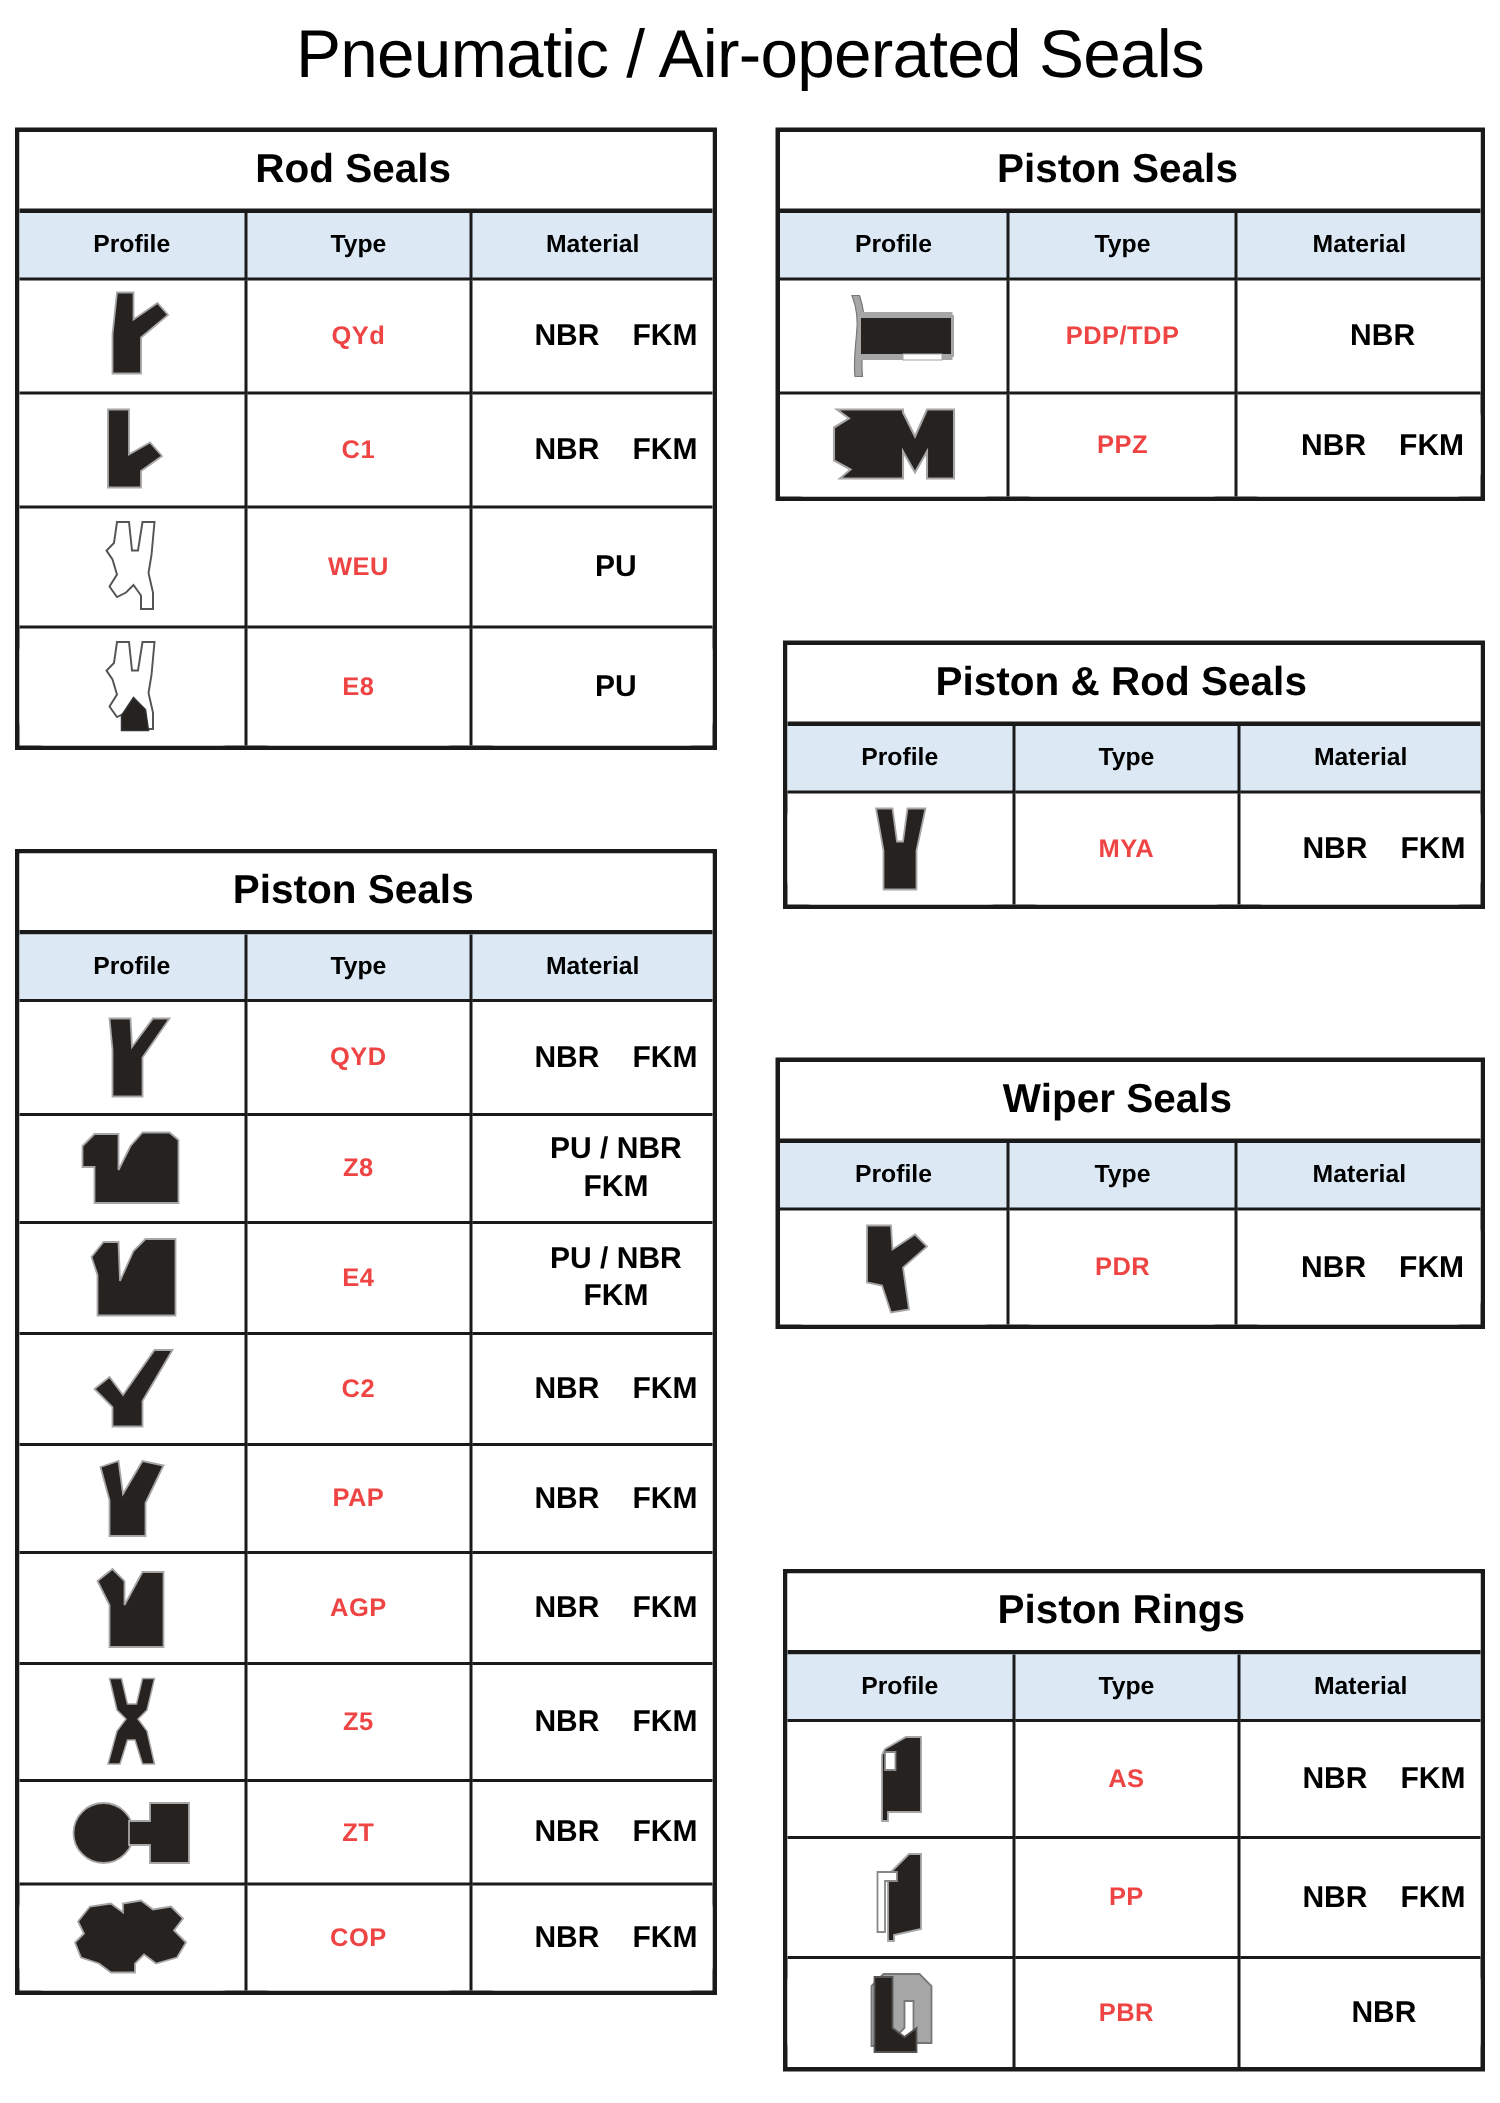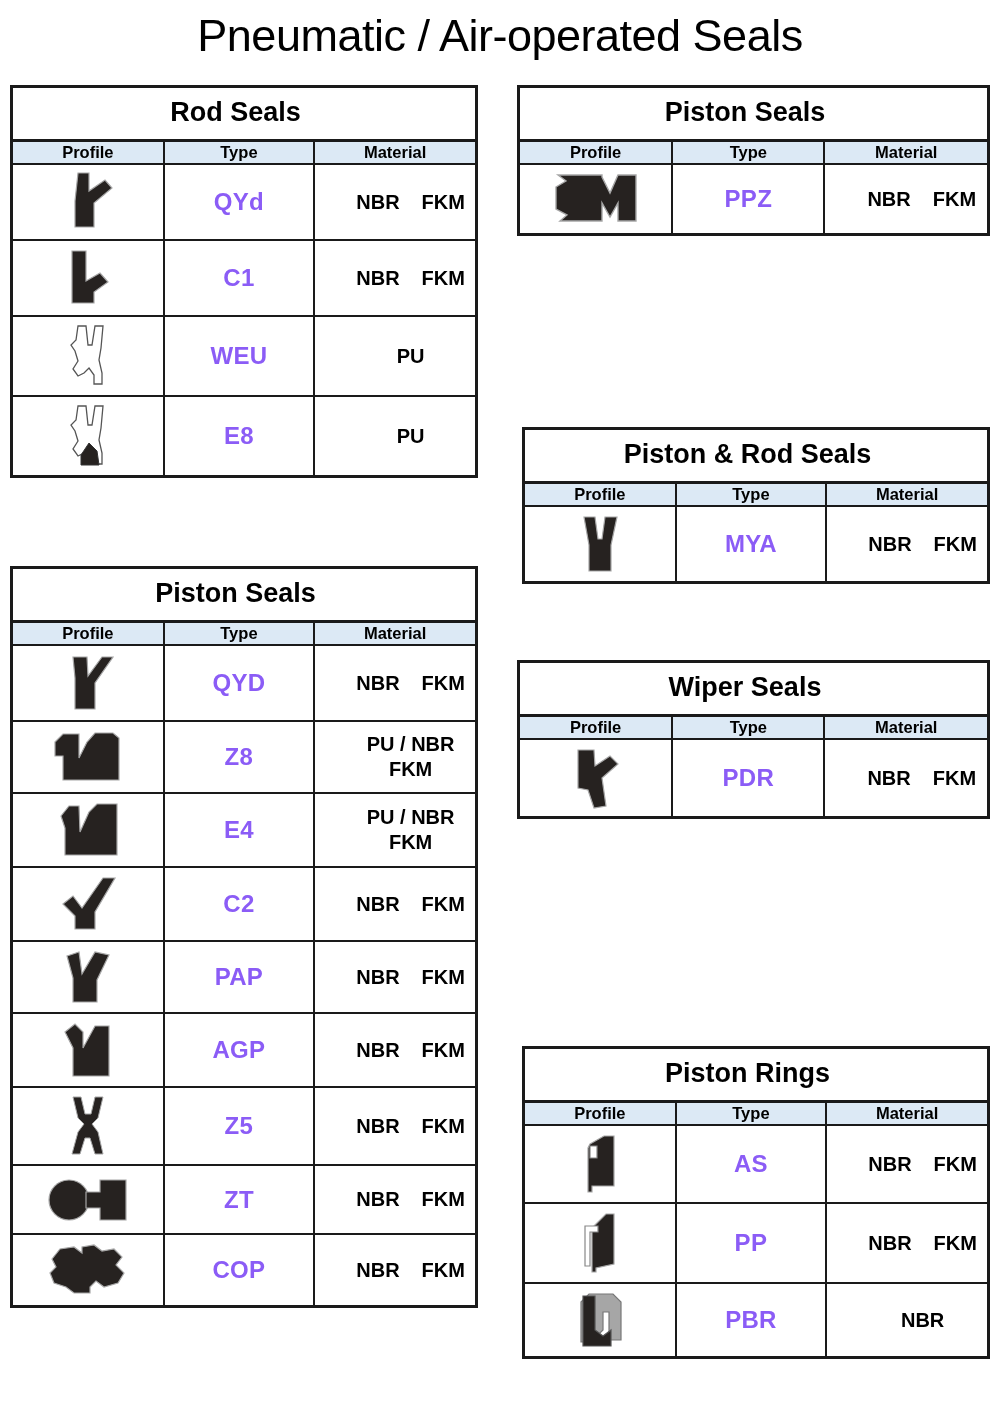--- a/index.html
+++ b/index.html
@@ -47,58 +47,58 @@
     border-bottom: 3px solid #1a1a1a;
     padding: 9px 17px 11px 0;
     background: #fff;
   }
   .hdr th {
     background: #dce9f5;
     font-size: 16.5px;
     font-weight: bold;
     color: #000;
     text-align: center;
-    padding: 1px 0;
+    padding: 12px 0;
     border-right: 2px solid #1a1a1a;
     border-bottom: 2px solid #1a1a1a;
   }
   .hdr th:last-child { border-right: none; margin-left: 32px; }
 
   td.cell {
     border-right: 2px solid #1a1a1a;
     border-bottom: 2px solid #1a1a1a;
     text-align: center;
     vertical-align: middle;
     background: #fff;
   }
   td.cell:last-child { border-right: none; }
   tr:last-child td.cell { border-bottom: none; border-radius: 16px; }
 
   td.profile-cell { padding: 6px 0; height: 69px; }
   td.type-cell {
-    font-size: 24px;
+    font-size: 17px;
     font-weight: bold;
-    color: #8b5cf6;
+    color: #ef4444;
     letter-spacing: 0.3px;
   }
   td.mat-cell {
     font-size: 20px;
     font-weight: bold;
     color: #000;
   }
   .mat-wrap {
     display: flex;
     justify-content: center;
     align-items: center;
     gap: 22px;
     flex-wrap: wrap;
     line-height: 1.25;
     padding-left: 31px;
   }
-  .mat-wrap.stacked { flex-direction: row; gap: 0px; }
+  .mat-wrap.stacked { flex-direction: column; gap: 0px; justify-content: flex-end; }
   .mat-wrap.single { gap: 0; }
 
   .glyph { display: block; margin: 0 auto; }
 
   
   col.c-profile { width: 32.6%; }
   col.c-type    { width: 32.6%; }
   col.c-mat     { width: 34.8%; }
 </style>
 </head>
@@ -185,20 +185,35 @@
           </colgroup>
           <thead>
             <tr class="hdr">
               <th>Profile</th>
               <th>Type</th>
               <th>Material</th>
             </tr>
           </thead>
           <tbody>
             <tr>
+              <td class="cell profile-cell"><span><svg class="glyph" width="92" height="62" viewBox="0 0 92 62" xmlns="http://www.w3.org/2000/svg">
+                    <path d="M18 4 C22 14 22 22 21 30 C20 40 19 50 20 58 L25 58 C24 48 25 38 26 30 C27 21 26 13 23 4 Z" fill="#a6a6a6" stroke="#777" stroke-width="0.8"></path>
+                    <rect x="23" y="18" width="62" height="26" fill="#262220" stroke="#a6a6a6" stroke-width="2"></rect>
+                    <rect x="23" y="15" width="62" height="4" fill="#a6a6a6"></rect>
+                    <rect x="23" y="43" width="62" height="4" fill="#a6a6a6"></rect>
+                    <rect x="52" y="43" width="26" height="4" fill="#ffffff" stroke="#a6a6a6" stroke-width="0.7"></rect>
+                  </svg></span></td>
+              <td class="cell type-cell">PDP/TDP</td>
+              <td class="cell mat-cell">
+                <div class="mat-wrap single">
+                  <span>NBR</span>
+                </div>
+              </td>
+            </tr>
+            <tr>
               <td class="cell profile-cell"><span><svg class="glyph" width="92" height="56" viewBox="0 0 92 56" xmlns="http://www.w3.org/2000/svg">
                     <path d="M6 16 L16 10 L8 4 L52 4 L52 6 L60 22 L68 4 L86 4 L86 50 L68 50 L68 32 L60 46 L52 32 L52 50 L10 50 L17 44 L6 38 Z" fill="#262220" stroke="#a6a6a6" stroke-width="1.4"></path>
                   </svg></span></td>
               <td class="cell type-cell">PPZ</td>
               <td class="cell mat-cell">
                 <div class="mat-wrap">
                   <span>NBR</span>
                   <span>FKM</span>
                 </div>
               </td>
@@ -358,21 +373,21 @@
               <td class="cell mat-cell">
                 <div class="mat-wrap">
                   <span>NBR</span>
                   <span>FKM</span>
                 </div>
               </td>
             </tr>
           </tbody>
         </table>
       </div>
-      <div class="seal-table" style="left: 517px; top: 660px; width: 473px;">
+      <div class="seal-table" style="left: 517px; top: 705px; width: 473px;">
         <div class="tbl-title">Wiper Seals</div>
         <table>
           <colgroup>
             <col class="c-profile">
             <col class="c-type">
             <col class="c-mat">
           </colgroup>
           <thead>
             <tr class="hdr">
               <th>Profile</th>

